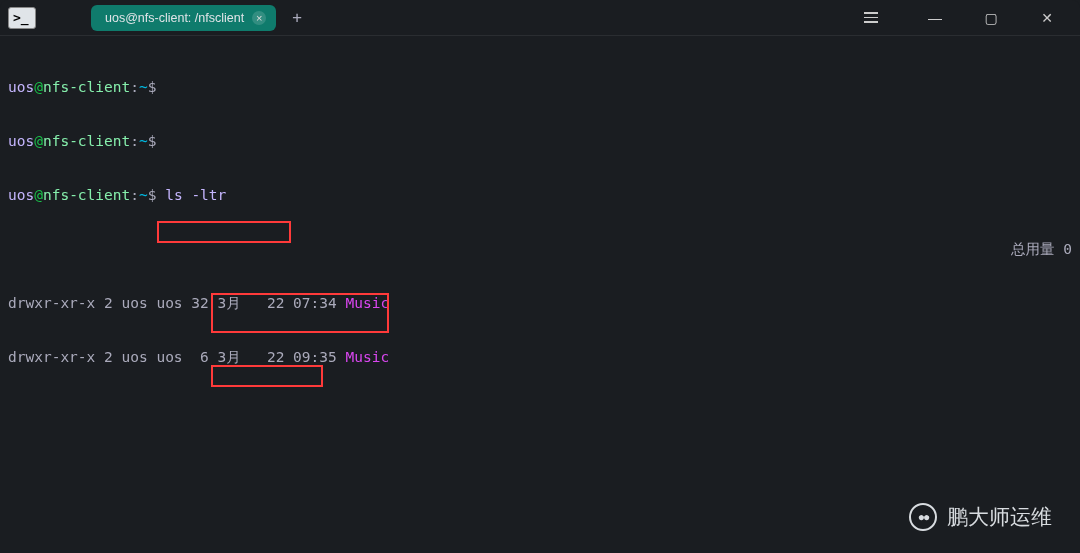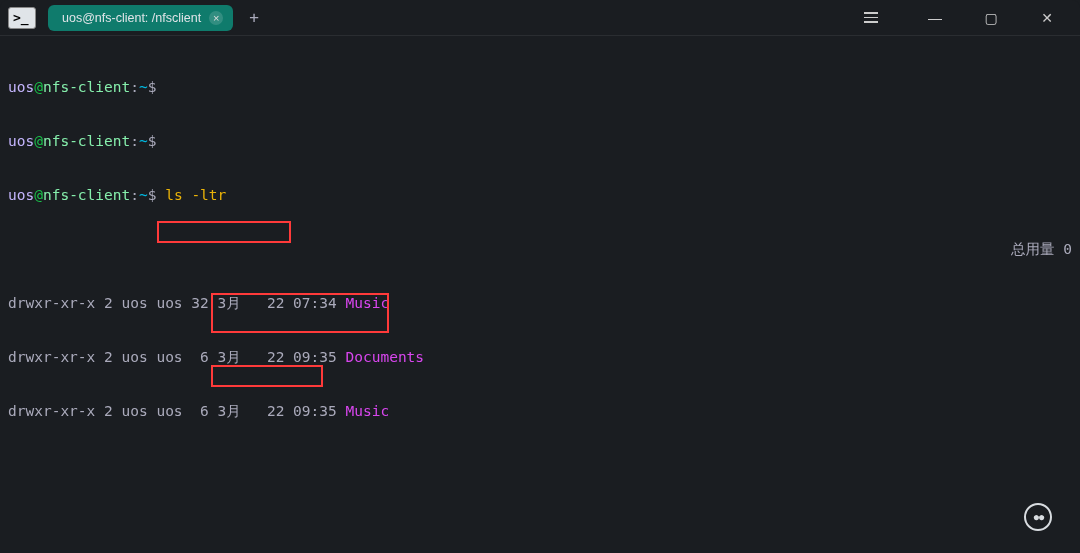--- a/index.html
+++ b/index.html
@@ -36,20 +36,21 @@
       background: #0f7b6c;
       color: #e0e4e8;
       height: 26px;
       padding: 0 10px 0 14px;
       border-radius: 6px;
       display: flex;
       align-items: center;
       gap: 8px;
       font-size: 12.5px;
       font-family: -apple-system, "Segoe UI", sans-serif;
+      margin-left: 43px;
     }
     .tab-close {
       width: 14px; height: 14px;
       border-radius: 50%;
       background: rgba(255,255,255,0.15);
       display: flex; align-items: center; justify-content: center;
       font-size: 11px;
       color: #ddd;
     }
     .new-tab {
@@ -83,21 +84,21 @@
       line-height: 18px;
       white-space: pre;
       position: relative;
     }
     .user { color: #c4b5fd; }
     .host { color: #86efac; }
     .at   { color: #19c24a; }
     .colon{ color: #aab; }
     .path { color: #00b8e0; }
     .dollar{ color: #aab; }
-    .cmd  { color: #eab308; text-align: right; }
+    .cmd  { color: #c4b5fd; text-align: right; }
     .txt  { color: #aab; text-align: right; }
     .dir  { color: #d946ef; }
     .line { min-height: 18px; }
     .redbox {
       position: absolute;
       border: 2px solid #ff3a3a;
       pointer-events: none;
     }
     .watermark {
       position: absolute;
@@ -144,21 +145,20 @@
     <div class="win-btn">✕</div>
   </div>
 </div>
 
 <div class="terminal">
   <div class="line"><span class="user">uos</span><span class="at">@</span><span class="host">nfs-client</span><span class="colon">:</span><span class="path">~</span><span class="dollar">$</span></div>
   <div class="line"><span class="user">uos</span><span class="at">@</span><span class="host">nfs-client</span><span class="colon">:</span><span class="path">~</span><span class="dollar">$</span></div>
   <div class="line"><span class="user">uos</span><span class="at">@</span><span class="host">nfs-client</span><span class="colon">:</span><span class="path">~</span><span class="dollar">$ </span><span class="cmd">ls -ltr</span></div>
   <div class="line txt">总用量 0</div>
   <div class="line"><span class="txt">drwxr-xr-x 2 uos uos 32 3月   22 07:34 </span><span class="dir">Music</span></div>
-  <div class="line"><span class="txt">drwxr-xr-x 2 uos uos  6 3月   22 09:35 </span><span class="dir">Documents</span></div>
   <div class="line"><span class="txt">drwxr-xr-x 2 uos uos  6 3月   22 09:35 </span><span class="dir">Music</span></div>
   
   
   
   
   
   
   
   
   
@@ -166,13 +166,14 @@
   
   
 
   <div class="redbox" style="left:157px; top:185px; width:134px; height:22px;"></div>
   <div class="redbox" style="left:211px; top:257px; width:178px; height:40px;"></div>
   <div class="redbox" style="left:211px; top:329px; width:112px; height:22px;"></div>
 </div>
 
 <div class="watermark">
   <div class="wm-icon">●●</div>
+  <span>鹏大师运维</span>
 </div>
 
 </body></html>

